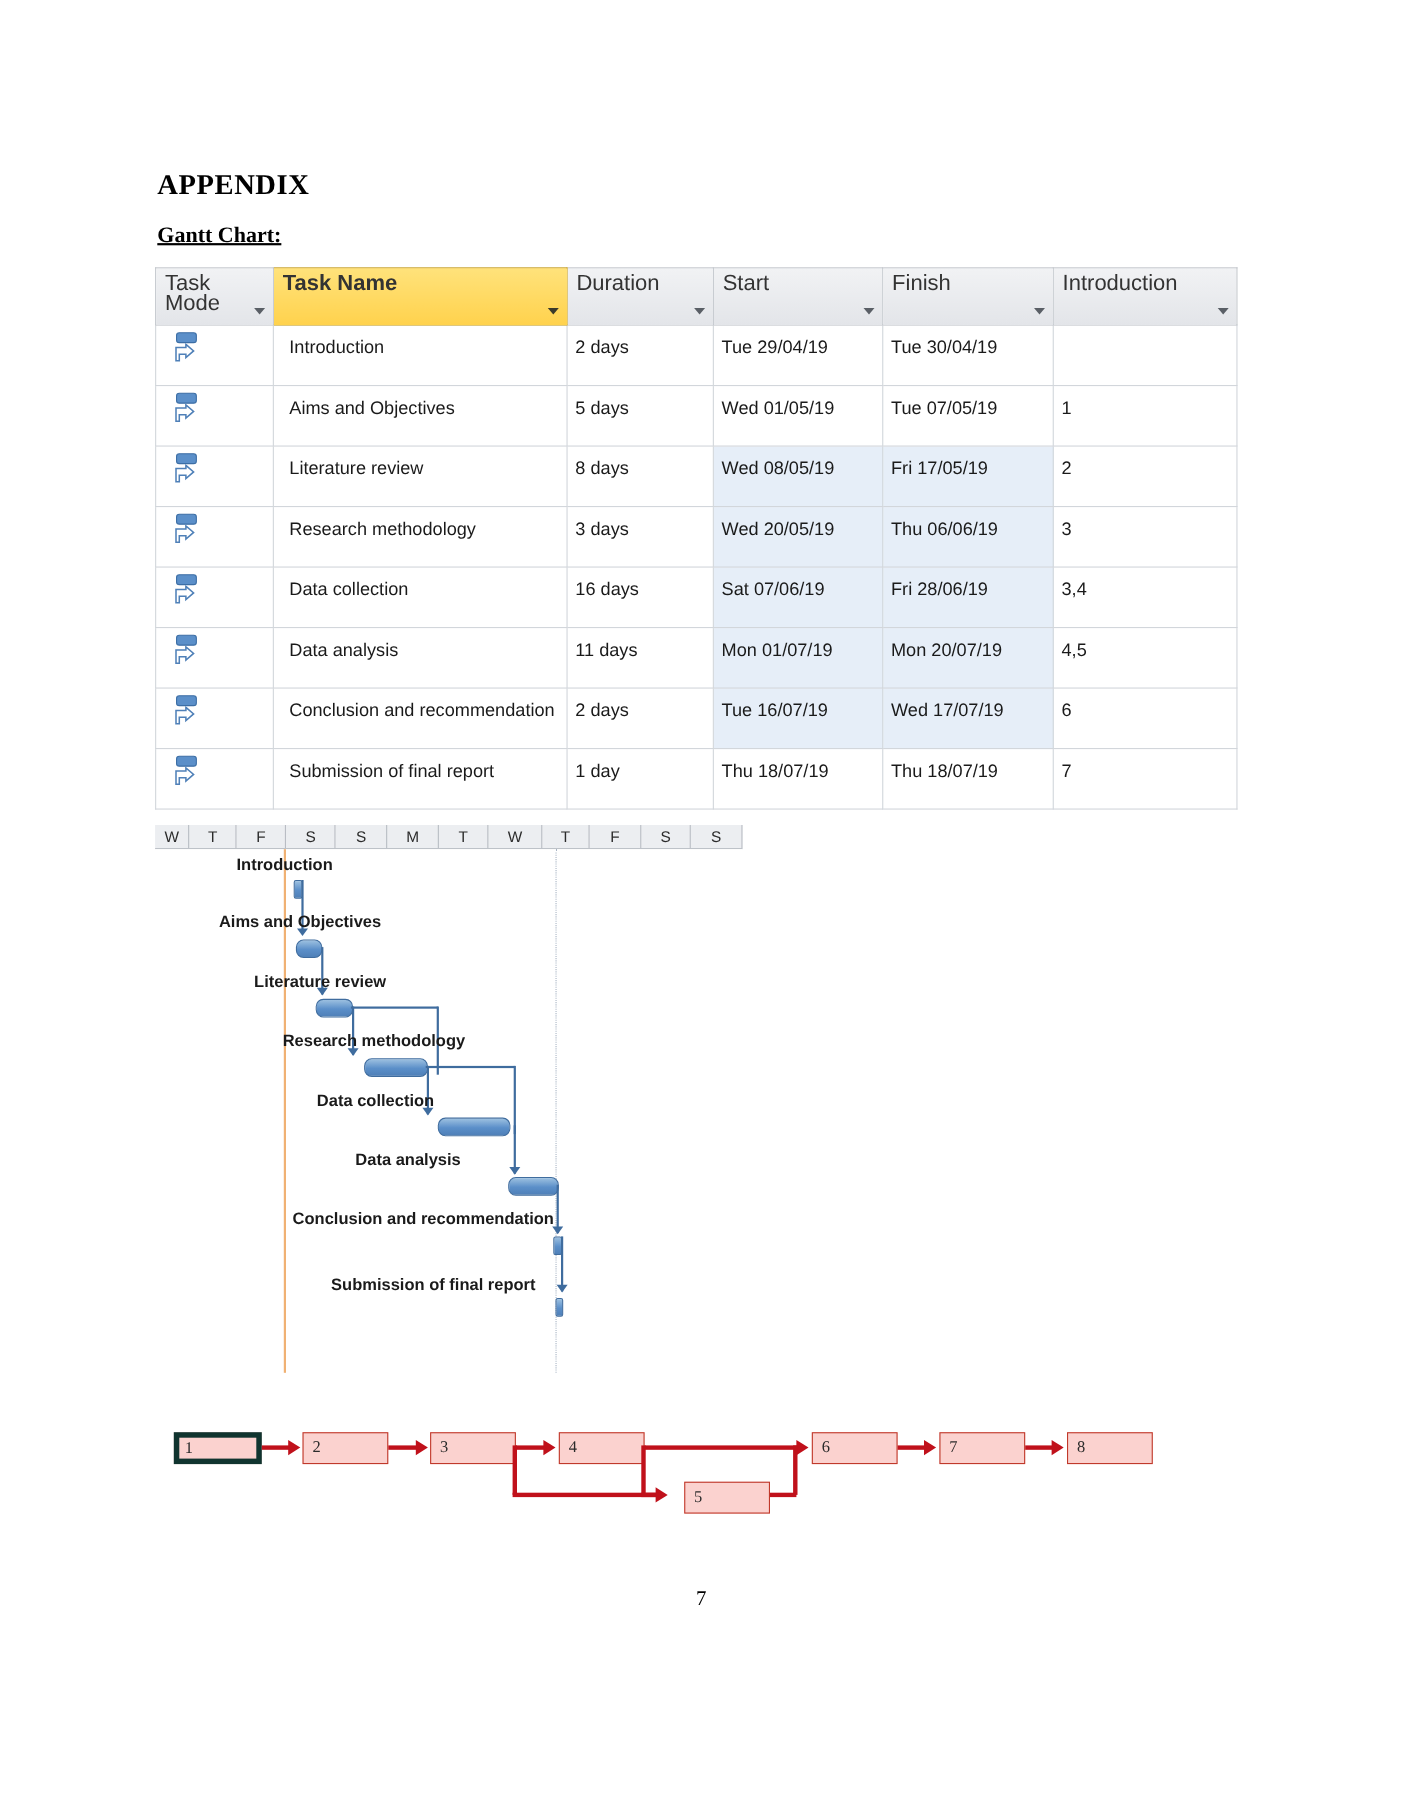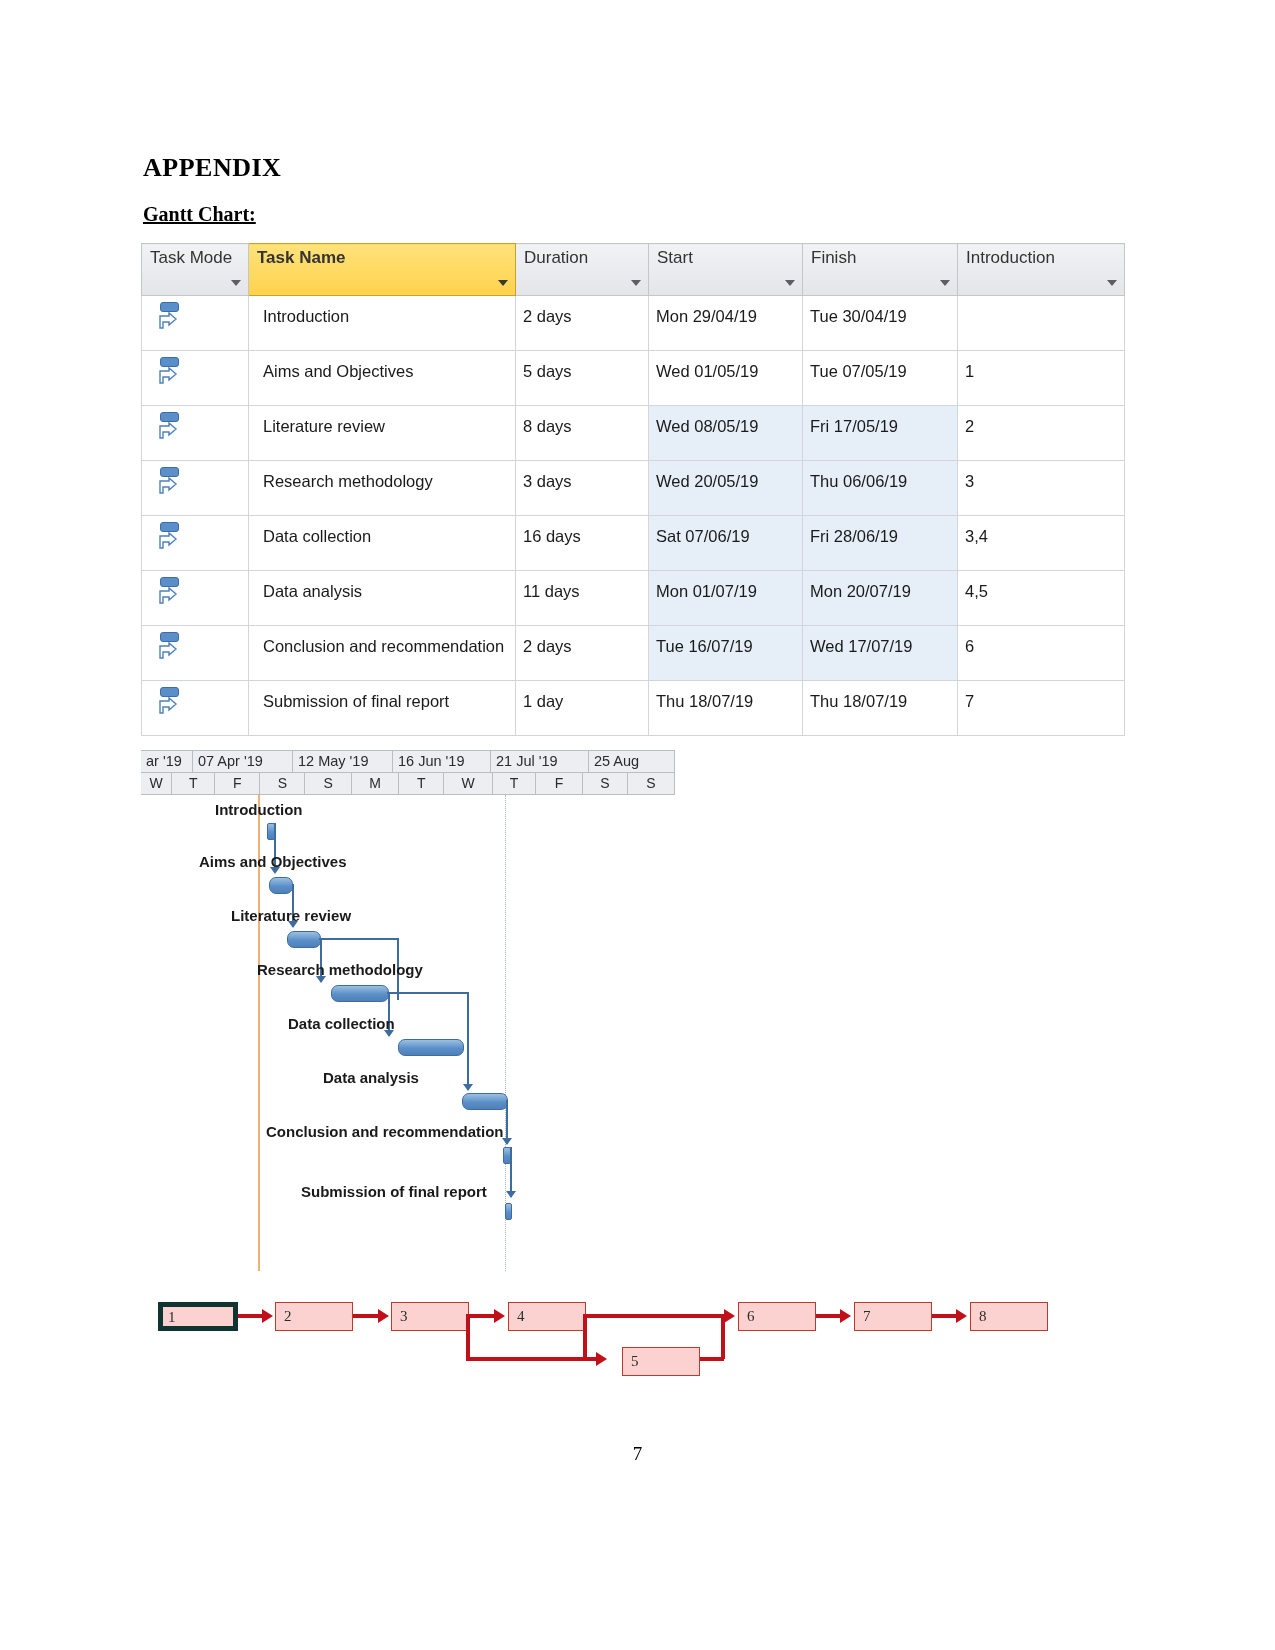--- a/index.html
+++ b/index.html
@@ -58,21 +58,21 @@
   }
   #task-table thead th {
     height: 46px;
     background: linear-gradient(#f1f2f4, #e3e5e9);
     font-weight: normal;
     color: #333;
     position: relative;
     padding: 5px 6px 0 8px;
     border-color: #c3c7cc;
     line-height: 18px;
-    font-size: 17px;
+    font-size: 20px;
   }
   #task-table thead th.taskname-head {
     background: linear-gradient(#ffe27a, #ffd24d);
     border: 1.5px solid #c7a22b;
     font-weight: bold;
   }
   .hdr-arrow {
     position: absolute;
     right: 7px;
     bottom: 9px;
@@ -291,21 +291,21 @@
             </svg>
           </div>
         </td>
         <td>
           <div class="cell-pad">Introduction</div>
         </td>
         <td>
           <div class="cell-pad-sm">2 days</div>
         </td>
         <td>
-          <div class="cell-pad-sm">Mon 29/04/19</div>
+          <div class="cell-pad-sm">Tue 29/04/19</div>
         </td>
         <td>
           <div class="cell-pad-sm">Tue 30/04/19</div>
         </td>
         <td>
           <div class="cell-pad-sm"></div>
         </td>
       </tr>
       <tr>
         <td>
@@ -479,28 +479,20 @@
           <div class="cell-pad-sm">Thu 18/07/19</div>
         </td>
         <td>
           <div class="cell-pad-sm">7</div>
         </td>
       </tr>
     </tbody>
 </table>
 
 <div id="gantt-area">
-  <div id="timeline-months">
-      <div class="m" style="width: 52px;">ar '19</div>
-      <div class="m" style="width: 100px;">07 Apr '19</div>
-      <div class="m" style="width: 100px;">12 May '19</div>
-      <div class="m" style="width: 98px;">16 Jun '19</div>
-      <div class="m" style="width: 98px;">21 Jul '19</div>
-      <div class="m" style="width: 86px;">25 Aug</div>
-    </div>
   <div id="timeline-days">
       <div class="d" style="width: 32px;">W</div>
       <div class="d" style="width: 44px;">T</div>
       <div class="d" style="width: 46px;">F</div>
       <div class="d" style="width: 46px;">S</div>
       <div class="d" style="width: 48px;">S</div>
       <div class="d" style="width: 48px;">M</div>
       <div class="d" style="width: 46px;">T</div>
       <div class="d" style="width: 50px;">W</div>
       <div class="d" style="width: 44px;">T</div>

